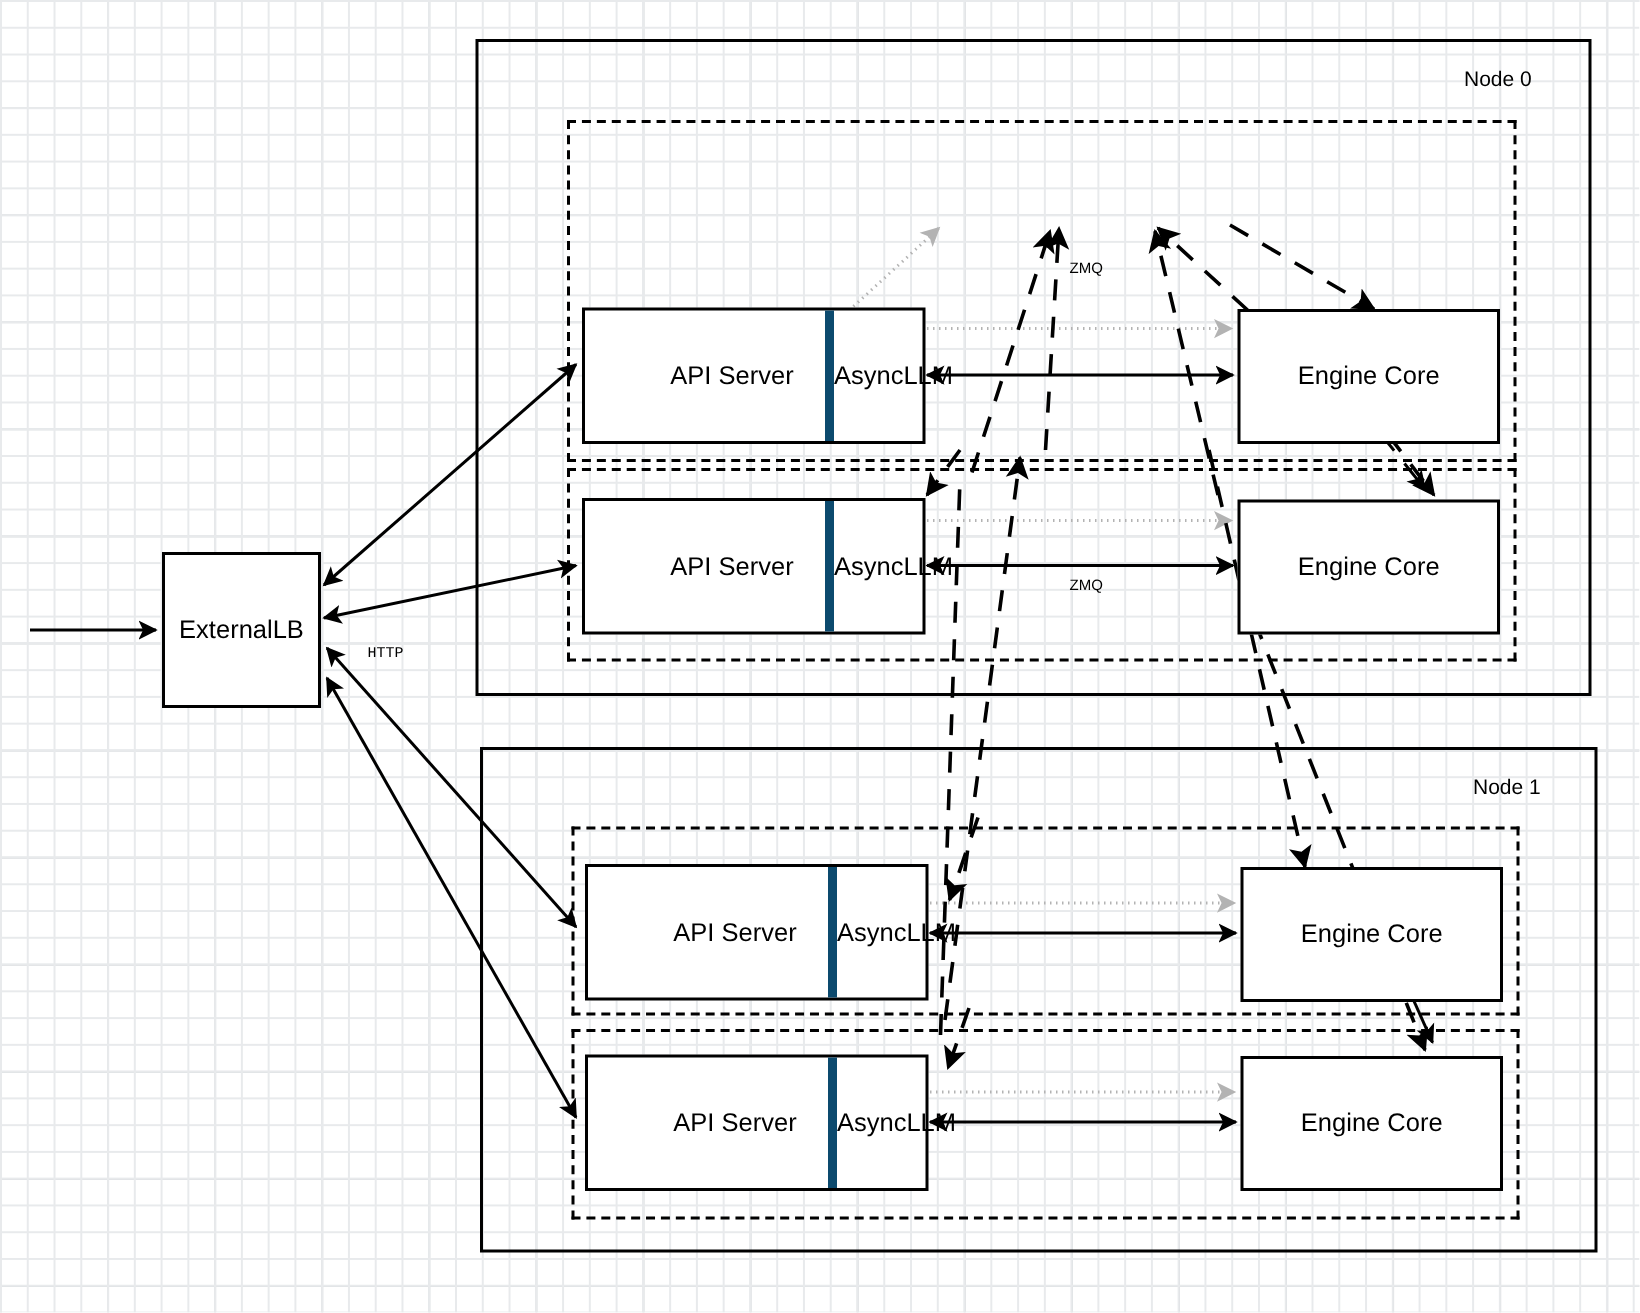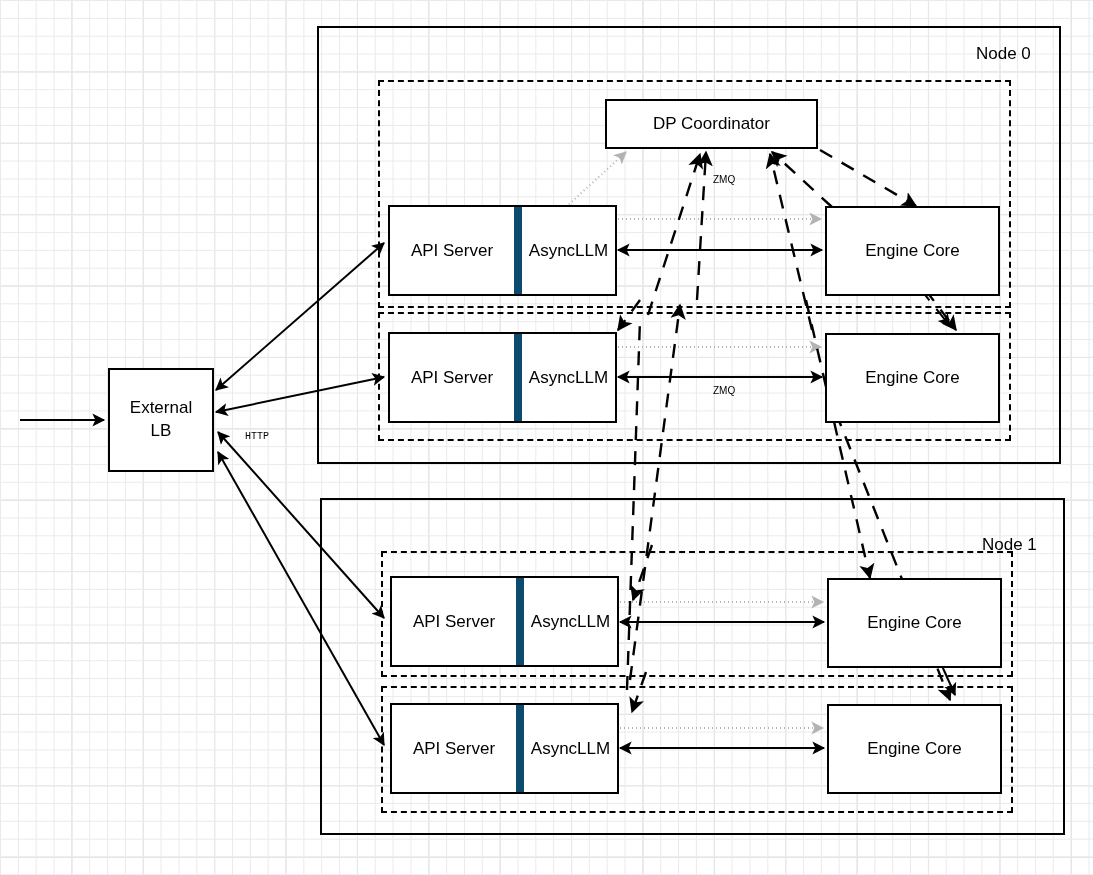--- a/index.html
+++ b/index.html
@@ -35,21 +35,21 @@
     pointer-events: none;
   }
   .node-group {
     position: absolute;
     border: 2px solid #000000;
     background: transparent;
     box-sizing: border-box;
   }
   .node-label {
     position: absolute;
-    font-size: 17px;
+    font-size: 14px;
     color: #000000;
     white-space: nowrap;
   }
   .dp-group {
     position: absolute;
     border: 2px dashed #000000;
     box-sizing: border-box;
     background: transparent;
   }
   .box {
@@ -75,21 +75,22 @@
   .split-box > div {
     display: flex;
     align-items: center;
     justify-content: center;
     font-size: 17px;
     color: #000000;
     white-space: nowrap;
   }
   .split-left {
     flex: 0 0 124px;
-    border-right: 8px solid #0c4a6e;
+    border-right: 6px solid #0c4a6e;
+    padding-left: 36px;
   }
   .split-right {
     flex: 1 1 auto;
   }
   .edge-label {
     position: absolute;
     font-size: 10px;
     color: #000000;
     background: transparent;
     white-space: nowrap;
@@ -97,21 +98,21 @@
 </style>
 </head>
 <body>
 
 <div id="canvas">
 
   <div class="node-group" style="left:317px; top:26px; width:744px; height:438px;"></div>
   <div class="node-label" style="left:976px; top:44px;">Node 0</div>
 
   <div class="node-group" style="left:320px; top:498px; width:745px; height:337px;"></div>
-  <div class="node-label" style="left:982px; top:535px;">Node 1</div>
+  <div class="node-label" style="left:982px; top:516px;">Node 1</div>
 
   <div class="dp-group" style="left:378px; top:80px; width:633px; height:228px;"></div>
   <div class="dp-group" style="left:378px; top:312px; width:633px; height:129px;"></div>
   <div class="dp-group" style="left:381px; top:551px; width:632px; height:126px;"></div>
   <div class="dp-group" style="left:381px; top:686px; width:632px; height:127px;"></div>
 
   <svg class="edges" viewBox="0 0 1093 875" xmlns="http://www.w3.org/2000/svg">
     <defs>
       <marker id="arrow" viewBox="0 0 12 12" refX="10" refY="6" markerWidth="7" markerHeight="7" orient="auto-start-reverse">
         <path d="M 0 0.5 L 11 6 L 0 11.5 L 2.6 6 Z" fill="#000000"></path>
@@ -226,27 +227,26 @@
 
     
     <g>
       <line x1="905" y1="270" x2="950" y2="326" stroke="#000" stroke-width="2" stroke-dasharray="14 11" marker-end="url(#arrow)"></line>
     </g>
     <g>
       <line x1="938" y1="657" x2="955" y2="695" stroke="#000" stroke-width="2" marker-end="url(#arrow)"></line>
     </g>
   </svg>
 
-  <div class="box" style="left:108px; top:368px; width:106px; height:104px; flex-direction:column; line-height:1.35;">
+  <div class="box" style="left:108px; top:368px; width:106px; height:104px; flex-direction:row; line-height:1.35;">
     <span>External</span>
     <span>LB</span>
   </div>
   <div class="edge-label" style="left:245px; top:431px;font-family:Liberation Mono, monospace;">HTTP</div>
 
-  <div class="box" style="left:605px; top:99px; width:213px; height:50px;">DP Coordinator</div>
   <div class="edge-label" style="left:713px; top:174px;">ZMQ</div>
 
   <div class="split-box" style="left:388px; top:205px; width:229px; height:91px;">
     <div class="split-left">API Server</div>
     <div class="split-right">AsyncLLM</div>
   </div>
   <div class="box" style="left:825px; top:206px; width:175px; height:90px;">Engine Core</div>
 
   <div class="split-box" style="left:388px; top:332px; width:229px; height:91px;">
     <div class="split-left">API Server</div>

